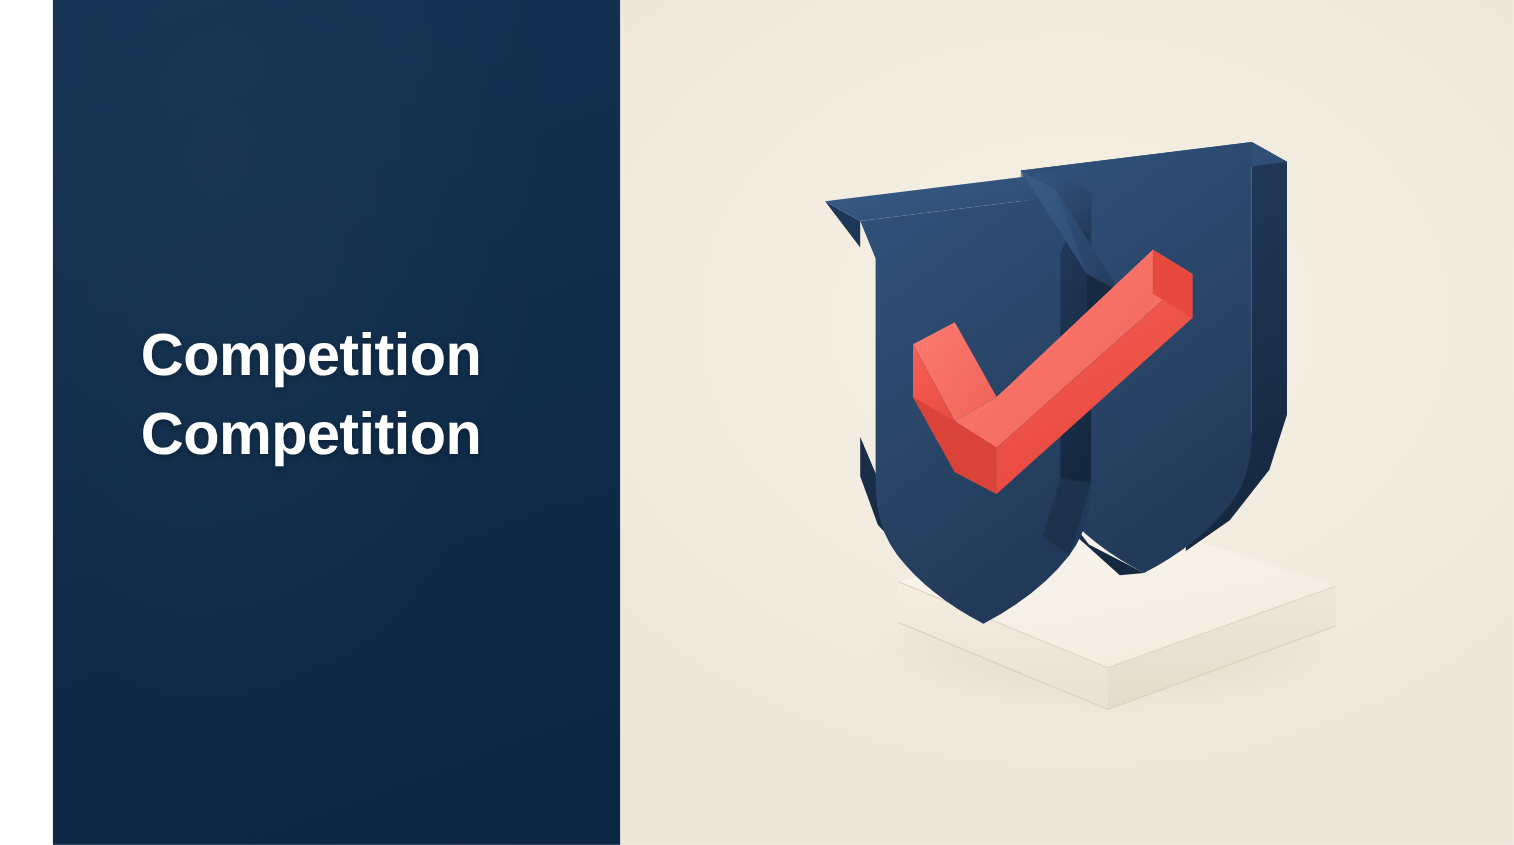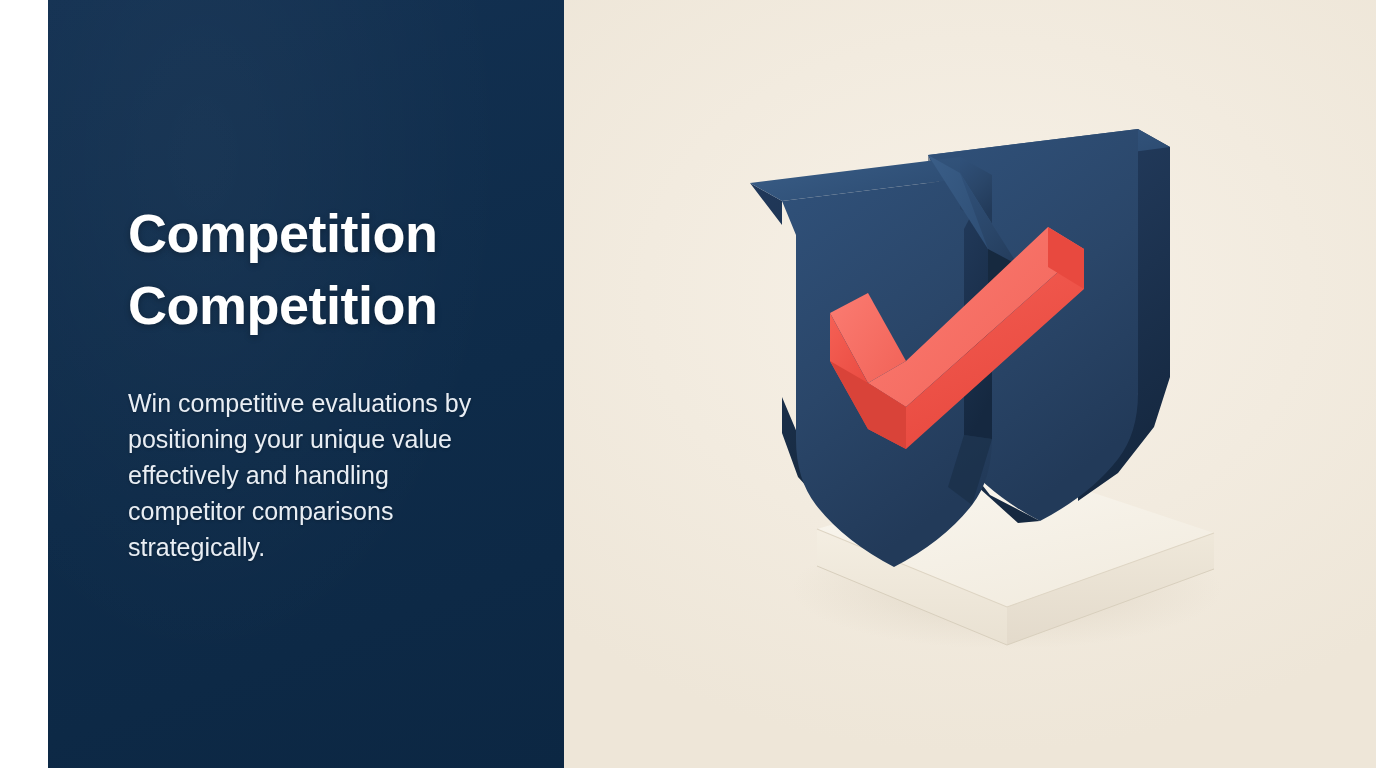--- a/index.html
+++ b/index.html
@@ -78,21 +78,20 @@
   }
 </style>
 </head>
 <body>
 
 <div class="slide">
 
   <div class="left-panel">
     <div class="left-inner">
       <h1 class="slide-title"><span>Competition</span><br><span>Competition</span></h1>
-      <p class="slide-subtitle">Win competitive evaluations by positioning your unique value effectively and handling competitor comparisons strategically.</p>
     </div>
   </div>
 
   <div class="right-panel">
     <svg class="illustration" viewBox="0 0 560 620" aria-hidden="true">
       <defs>
         <linearGradient id="gShieldFront" x1="0" y1="0" x2="0.4" y2="1">
           <stop offset="0%" stop-color="#30517a"></stop>
           <stop offset="55%" stop-color="#2a4669"></stop>
           <stop offset="100%" stop-color="#223a59"></stop>

